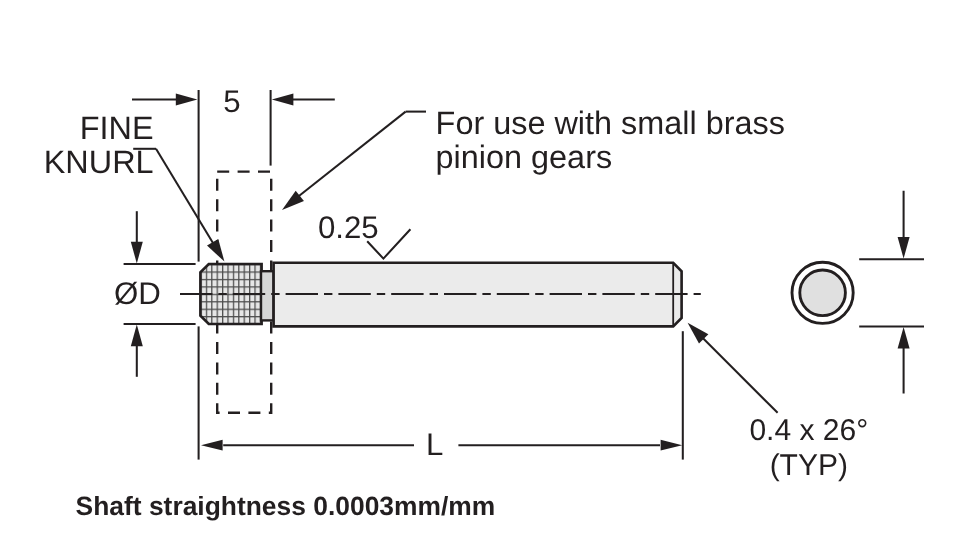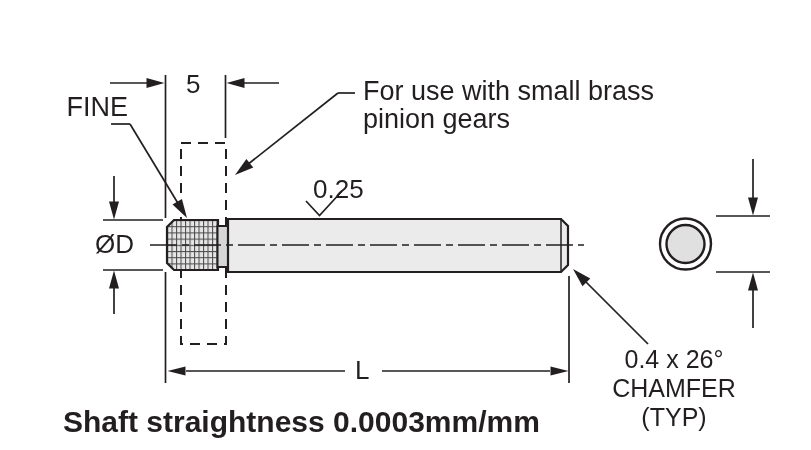--- a/index.html
+++ b/index.html
@@ -14,29 +14,29 @@
   .stage svg{position:absolute;left:0;top:0;}
   .lbl{
     position:absolute;
     font-size:26px;
     line-height:27px;
     color:#231f20;
     white-space:nowrap;
   }
   .lbl.small-note{font-size:27px;line-height:28px;}
   .fine-knurl{left:14px;top:93px;width:98px;text-align:right;line-height:28px;margin-left:16px;}
-  .usage-note{left:363px;top:77px;line-height:28px;}
+  .usage-note{left:363px;top:89px;line-height:28px;}
   .dim-5{left:186px;top:71px;}
-  .dim-radius{left:265px;top:176px;margin-left:48px;}
+  .dim-radius{left:265px;top:176px;}
   .dim-d{left:95px;top:231px;}
   .dim-d1{left:726px;top:228px;}
   .dim-d1 sub{font-size:17px;}
   .dim-L{left:355px;top:357px;}
   .chamfer-note{left:574px;top:345px;width:200px;text-align:center;font-size:25px;line-height:29px;}
-  .straightness{left:63px;top:408px;font-weight:bold;font-size:30px;}
+  .straightness{left:63px;top:408px;font-weight:bold;font-size:22px;}
 </style>
 </head>
 <body>
 
 <div class="stage">
 
   <svg width="811" height="450" viewBox="0 0 811 450">
 
     <defs>
       <pattern id="knurlpat" patternUnits="userSpaceOnUse" x="167" y="220" width="4.5" height="6.2">
@@ -115,35 +115,35 @@
     <g>
       <circle cx="685.5" cy="244" r="25.5" fill="#ffffff" stroke="#231f20" stroke-width="2.4"></circle>
       <circle cx="685.5" cy="244" r="19" fill="#e0e0e0" stroke="#231f20" stroke-width="2.4"></circle>
     </g>
   </svg>
 
   <div class="lbl dim-5">5</div>
 
   <div class="lbl small-note fine-knurl">
     <div>FINE</div>
+    <div>KNURL</div>
   </div>
 
   <div class="lbl small-note usage-note">
     <div>For use with small brass</div>
     <div>pinion gears</div>
   </div>
 
   <div class="lbl dim-radius">0.25</div>
 
   <div class="lbl dim-d">ØD</div>
 
 
   <div class="lbl dim-L">L</div>
 
   <div class="lbl chamfer-note">
     <div>0.4 x 26°</div>
-    <div>CHAMFER</div>
     <div>(TYP)</div>
   </div>
 
   <div class="lbl straightness">Shaft straightness 0.0003mm/mm</div>
 
 </div>
 
 </body></html>

